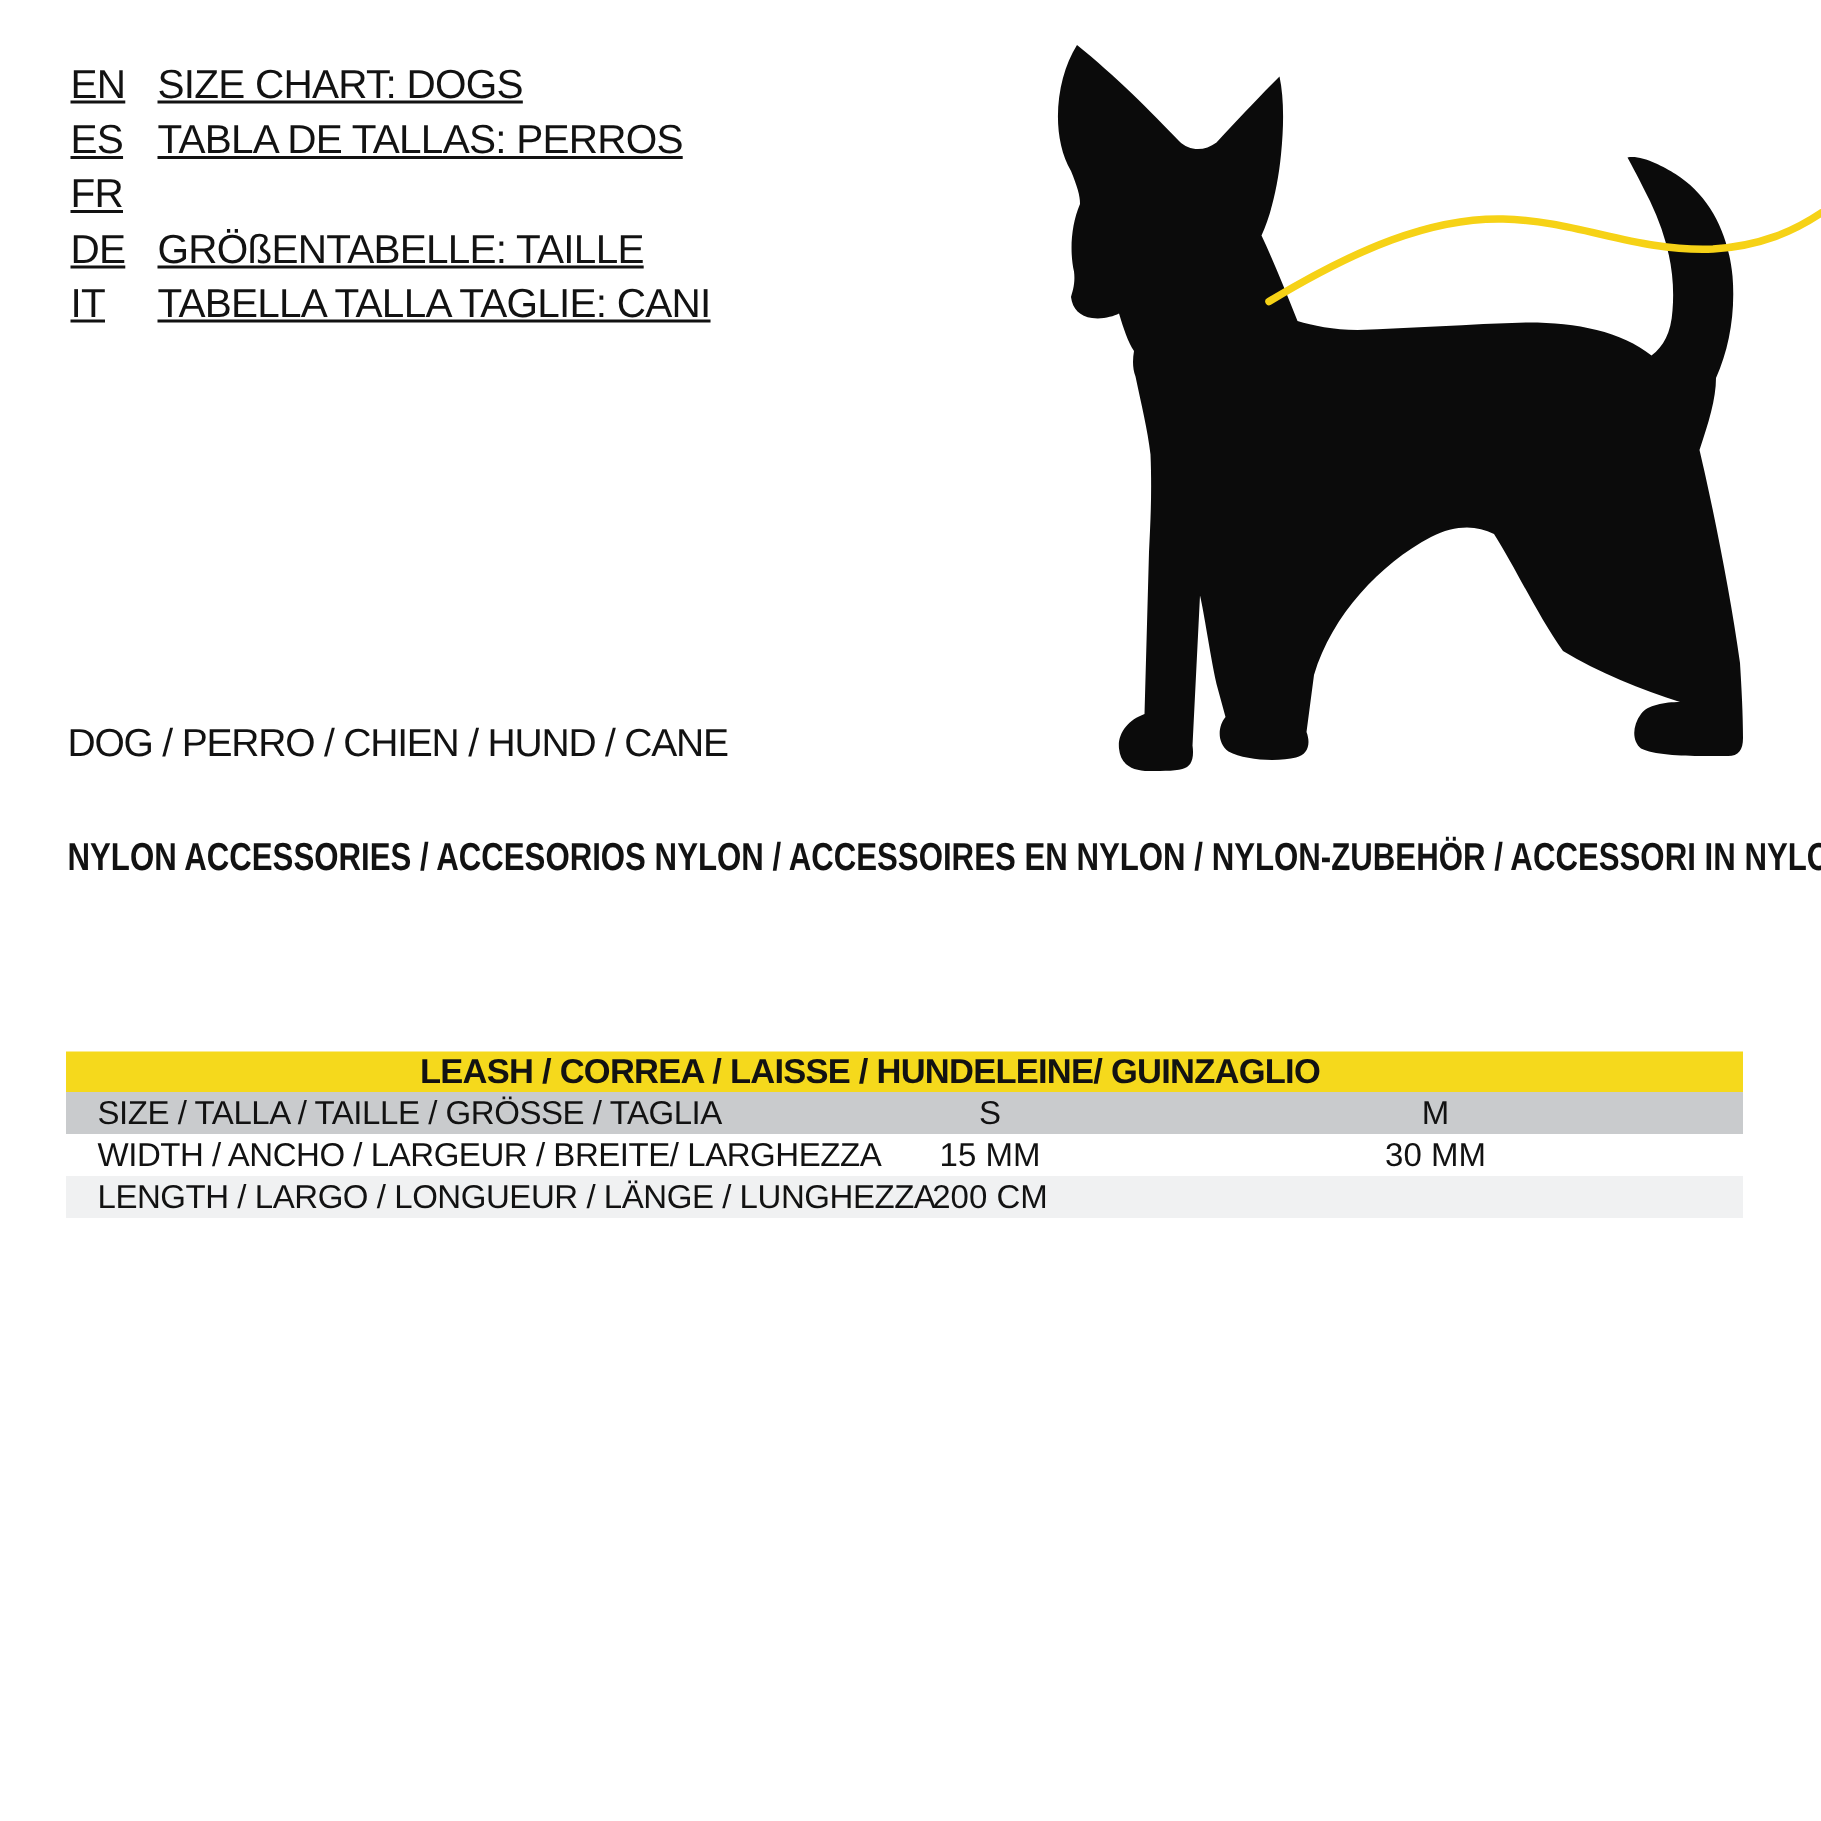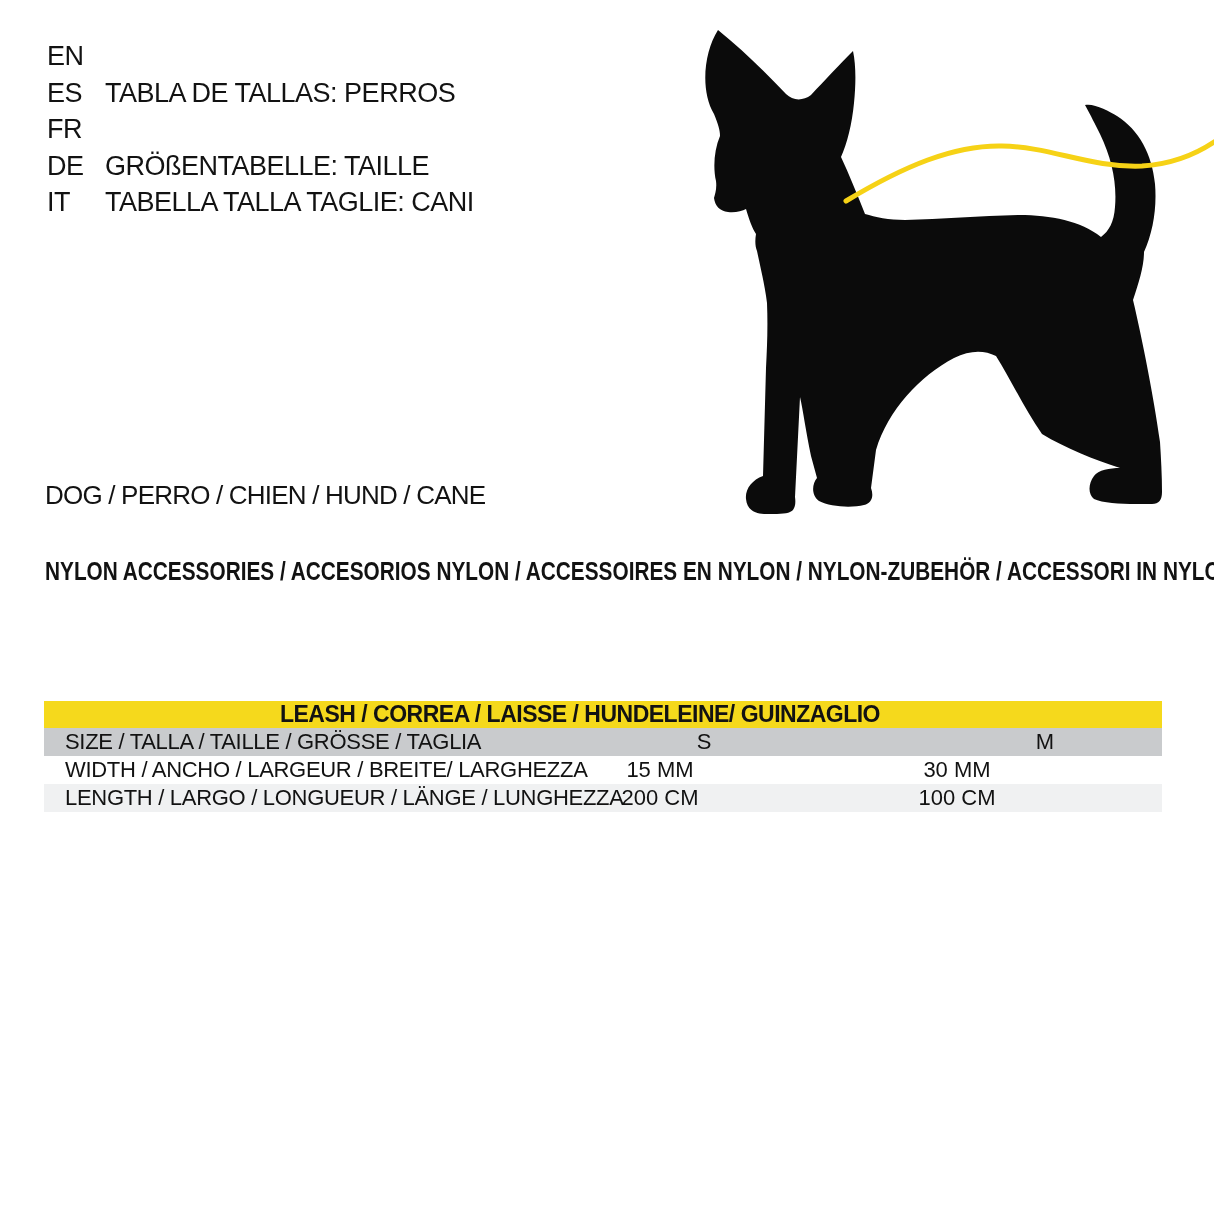--- a/index.html
+++ b/index.html
@@ -24,20 +24,21 @@
 
   
   .lang-block{left:47px;top:38px;}
   .lang-row{
     display:grid;
     grid-template-columns:58px auto;
     font-size:27px;
     line-height:36.5px;
     letter-spacing:-0.5px;
     white-space:nowrap;
+    text-decoration:underline;
   }
 
   
   .dog-figure{left:690px;top:18px;width:524px;height:500px;}
   .dog-figure .dog{fill:var(--silhouette_black);}
   .dog-figure .leash{fill:none;stroke:var(--leash_yellow);stroke-width:5;stroke-linecap:round;}
 
   
   .dog-caption{
     left:45px;top:481px;
@@ -61,31 +62,32 @@
     font-weight:bold;font-size:23px;
     text-align:center;letter-spacing:-0.5px;
     padding-right:46px;
   }
   .table-row{
     display:grid;
     grid-template-columns:524px 184px 410px;
     height:28px;line-height:28px;
     font-size:22px;
   }
-  .table-row.alt1{background:var(--row_gray);gap:44px;}
+  .table-row.alt1{background:var(--row_gray);}
   .table-row.alt2{background:var(--row_light_gray);}
   .cell-label{padding-left:21px;letter-spacing:-0.3px;white-space:nowrap;}
   .cell-value{text-align:center;}
 </style>
 </head>
 <body>
 
 <div class="abs lang-block">
   <div class="lang-row">
     <span>EN</span>
+    <span>SIZE CHART: DOGS</span>
   </div>
   <div class="lang-row">
     <span>ES</span>
     <span>TABLA DE TALLAS: PERROS</span>
   </div>
   <div class="lang-row">
     <span>FR</span>
   </div>
   <div class="lang-row">
     <span>DE</span>
@@ -172,15 +174,14 @@
 
   <div class="table-row">
     <div class="cell-label">WIDTH / ANCHO / LARGEUR / BREITE/ LARGHEZZA</div>
     <div class="cell-value">15 MM</div>
     <div class="cell-value">30 MM</div>
   </div>
 
   <div class="table-row alt2">
     <div class="cell-label">LENGTH / LARGO / LONGUEUR / LÄNGE / LUNGHEZZA</div>
     <div class="cell-value">200 CM</div>
-    <div class="cell-value">100 CM</div>
   </div>
 </div>
 
 </body></html>

